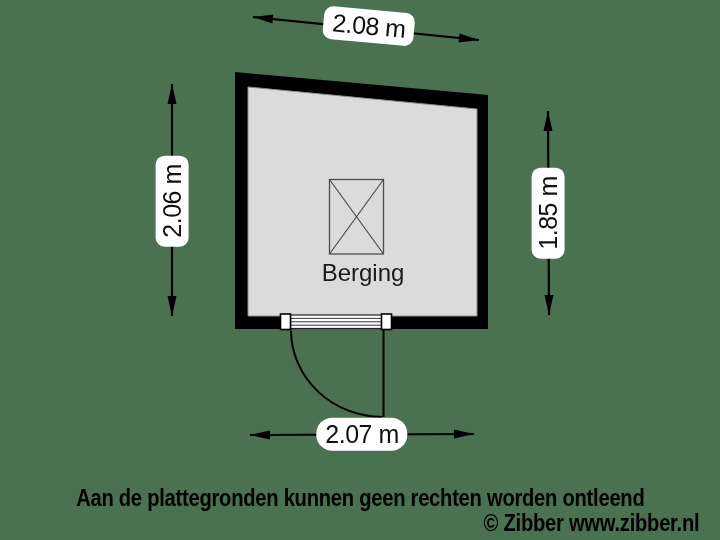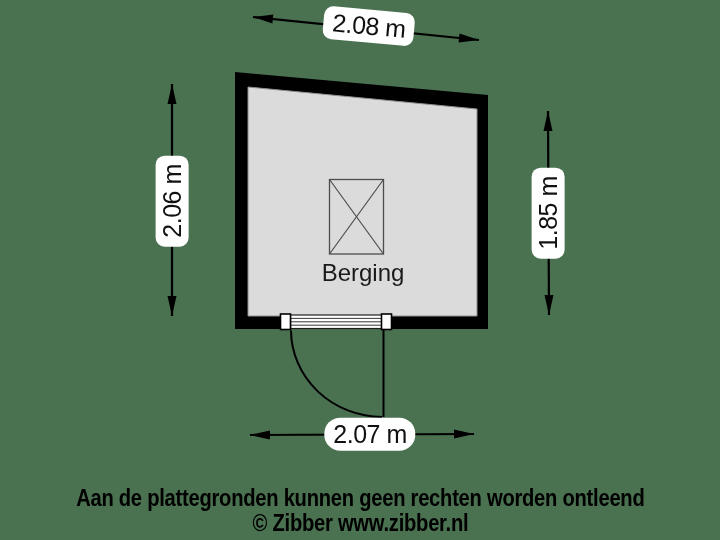--- a/index.html
+++ b/index.html
@@ -17,40 +17,40 @@
     border-radius:9px;
     padding:2px 9px;
     font-size:25px;
     line-height:1.15;
     letter-spacing:-0.5px;
     white-space:nowrap;
   }
   .dim-top   {left:369px; top:26px;  transform:translate(-50%,-50%) rotate(5.2deg);}
   .dim-left  {left:172px; top:201px; transform:translate(-50%,-50%) rotate(-90deg);}
   .dim-right {left:548px; top:213px; transform:translate(-50%,-50%) rotate(-90deg);}
-  .dim-bottom{left:370px; top:434px; transform:translate(-50%,-50%);border-radius:16px;}
+  .dim-bottom{left:362px; top:434px; transform:translate(-50%,-50%);border-radius:16px;}
   .room-label{
     position:absolute;
     left:363px; top:273px;
     transform:translate(-50%,-50%);
     font-size:24px;
     color:#1a1a1a;
     white-space:nowrap;
   }
   .footer{
     position:absolute;
     left:0; right:0;
     text-align:center;
     color:#000;
     font-weight:bold;
     font-size:24px;
     white-space:nowrap;
   }
   .footer-line1{top:484px;}
-  .footer-line2{top:509px;}
+  .footer-line2{top:509px;text-align:right;}
   .footer .squeeze{
     display:inline-block;
     transform:scaleX(0.84);
     transform-origin:center;
     letter-spacing:-0.3px;
   }
 </style>
 </head>
 <body>
 

